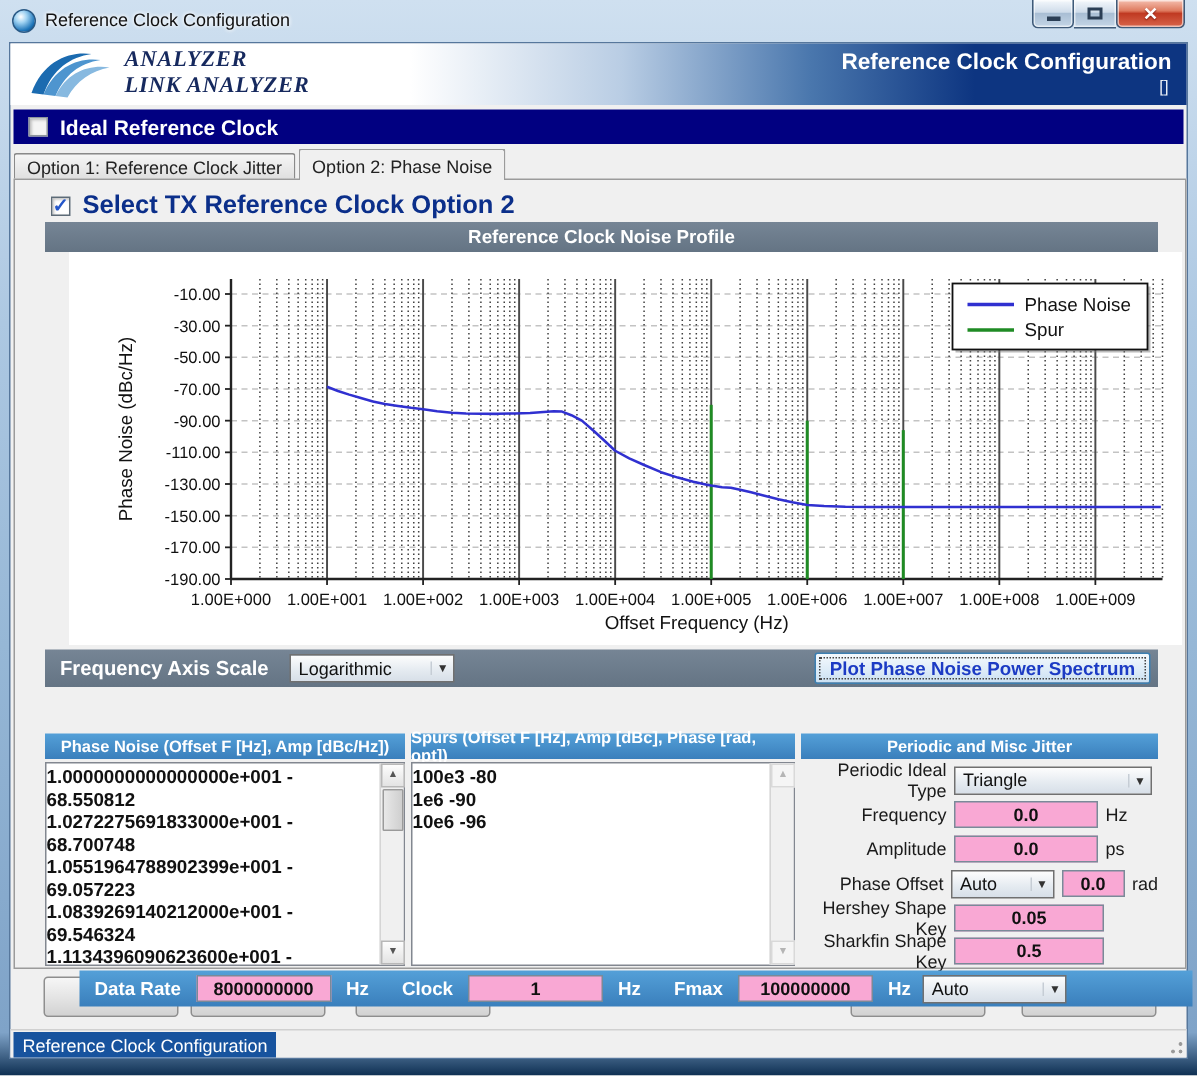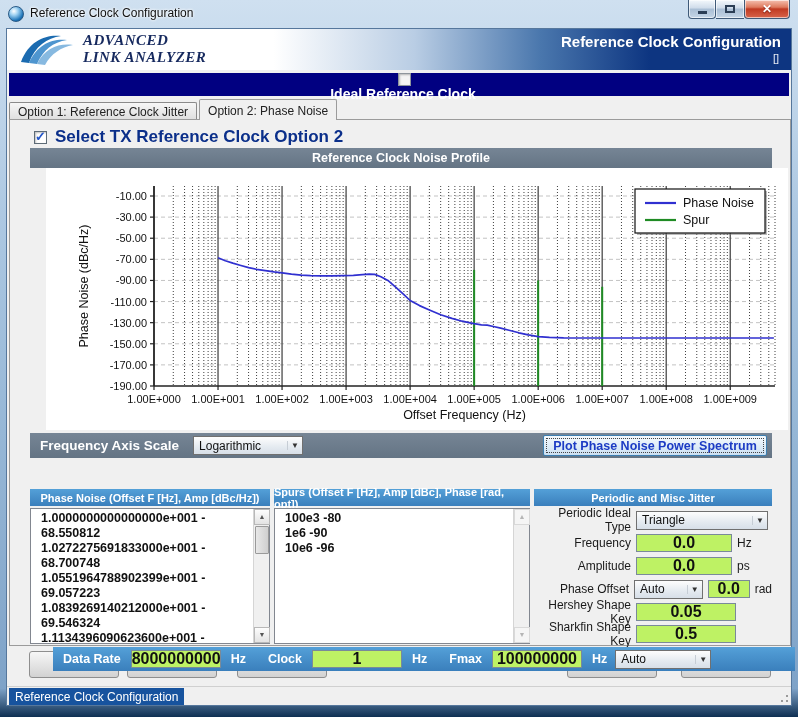--- a/index.html
+++ b/index.html
@@ -35,21 +35,21 @@
   .brand { position:absolute; left:0; top:0; width:784px; height:41px;
     background:linear-gradient(90deg,#ffffff 0%,#ffffff 34%,#b9cde4 52%,#4a77ad 68%,#0d3581 82%,#0d3581 100%); }
   .brand-logo { position:absolute; left:10px; top:3px; }
   .brand-text { position:absolute; left:76px; top:3px; font-family:"Liberation Serif", serif;
     font-style:italic; font-weight:bold; color:#16295e; line-height:17px; font-size:15px; letter-spacing:.5px; }
   .hdr-title { position:absolute; right:10px; top:4px; color:#fff; font-weight:bold; font-size:15px; }
   .hdr-sub { position:absolute; right:12px; top:23px; color:#e8edf5; font-size:11px; }
 
   
   .ideal-bar { position:absolute; left:2px; top:44px; width:780px; height:23px; background:#010081;
-    display:flex; align-items:center;flex-direction:column; }
+    display:flex; align-items:center; }
   .ideal-bar .label { color:#fff; font-weight:bold; font-size:14px; margin-left:8px; }
 
   .checkbox { width:13px; height:13px; background:#f4f4f4; border:1px solid #8e959c;
     box-shadow:inset 1px 1px 2px rgba(0,0,0,.25); position:relative; flex:none; }
   .checkbox.checked { background:#fff; border-color:#5d6b77; }
   .checkbox.checked::after { content:"✓"; position:absolute; left:0px; top:-3px;
     color:#2456c9; font-size:13px; font-weight:bold; }
   .ideal-bar .checkbox { margin-left:10px; }
 
   
@@ -86,37 +86,37 @@
     background:linear-gradient(180deg,#f4f9fd,#dcebf7 60%,#cbe0f2); border:1px solid #3c7fb1; border-radius:2px;
     color:#1c3bc4; font-weight:bold; font-size:12.5px; display:flex; align-items:center; justify-content:center;
     outline:1px dotted #444; outline-offset:-4px; }
 
   
   .panel-hdr { position:absolute; top:369px; height:17px; background:linear-gradient(180deg,#54a0d8,#3a7fbc);
     color:#fff; font-weight:bold; font-size:11px; display:flex; align-items:center; justify-content:center; }
   .panel-body { position:absolute; top:388px; height:136px; }
   .textbox { background:#fff; border:1px solid #828790; width:100%; height:100%; position:relative;
     font-size:12.5px; font-weight:bold; color:#111; }
-  .textbox .content { position:absolute; left:0; top:0; right:17px; bottom:0; padding:2px 2px 2px 10px;
+  .textbox .content { position:absolute; left:0; top:0; right:17px; bottom:0; padding:2px 2px 2px 0;
     white-space:pre-wrap; word-break:break-all; line-height:15px; overflow:hidden; }
   .vscroll { position:absolute; right:0; top:0; bottom:0; width:16px; background:#f0f0f0; border-left:1px solid #d5d5d5; }
   .vscroll .arr { position:absolute; left:0; width:16px; height:16px; background:linear-gradient(180deg,#fdfdfd,#e3e3e3);
     border:1px solid #b8b8b8; font-size:7px; color:#555; text-align:center; line-height:14px; }
   .vscroll .arr.up { top:0; } .vscroll .arr.down { bottom:0; }
   .vscroll .thumb { position:absolute; left:1px; top:17px; width:14px; height:28px;
     background:linear-gradient(90deg,#e8e8e8,#cfcfcf); border:1px solid #9a9a9a; border-radius:1px; }
   .vscroll.disabled .arr { color:#b5b5b5; background:#f5f5f5; border-color:#d9d9d9; }
 
   
   .pform { position:absolute; left:524px; top:388px; width:238px; height:136px; font-size:12px; color:#1a1a1a; }
   .prow { position:absolute; left:0; width:238px; height:20px; display:flex; align-items:center; }
   .prow .plabel { width:102px; text-align:right; padding-right:5px; }
   .prow .unit { margin-left:5px; }
-  .tinput { height:18px; border:1px solid #7a8a99; background:#bef264; text-align:center;
-    font-size:16px; font-weight:bold; color:#111; font-family:"Liberation Sans",sans-serif; }
+  .tinput { height:18px; border:1px solid #7a8a99; background:#f9a8d4; text-align:center;
+    font-size:12px; font-weight:bold; color:#111; font-family:"Liberation Sans",sans-serif; }
 
   
   .datarate-bar { position:absolute; left:20px; top:527px; width:742px; height:24px;
     background:linear-gradient(180deg,#54a0d8,#3a7fbc); display:flex; align-items:center; color:#fff;
     font-weight:bold; font-size:12.5px;margin-left:23px; }
   .datarate-bar .lbl { margin-left:10px; }
   .datarate-bar .tinput { margin-left:10px; }
 
   
   .btn { position:absolute; height:27px; width:90px; background:linear-gradient(180deg,#f6f6f6,#e3e3e3 55%,#d2d2d2);
@@ -160,21 +160,21 @@
 
   <div class="dialog">
 
     <div class="brand">
       <svg class="brand-logo" width="62" height="36" viewBox="0 0 62 36">
         <path d="M4 30 C 12 8, 30 2, 44 4 C 30 6, 18 14, 12 31 Z" fill="#1b6bb0"></path>
         <path d="M12 31 C 20 12, 36 6, 50 8 C 36 10, 26 18, 20 32 Z" fill="#4e95cf"></path>
         <path d="M20 32 C 28 16, 42 11, 56 13 C 44 15, 34 22, 28 33 Z" fill="#87b9e0"></path>
       </svg>
       <div class="brand-text">
-        <div>ADVANCED</div>
+        <div>ANALYZER</div>
         <div>LINK ANALYZER</div>
       </div>
       <div class="hdr-title">Reference Clock Configuration</div>
       <div class="hdr-sub">[]</div>
     </div>
 
     <div class="ideal-bar">
       <span class="checkbox"></span>
       <span class="label">Ideal Reference Clock</span>
     </div>

